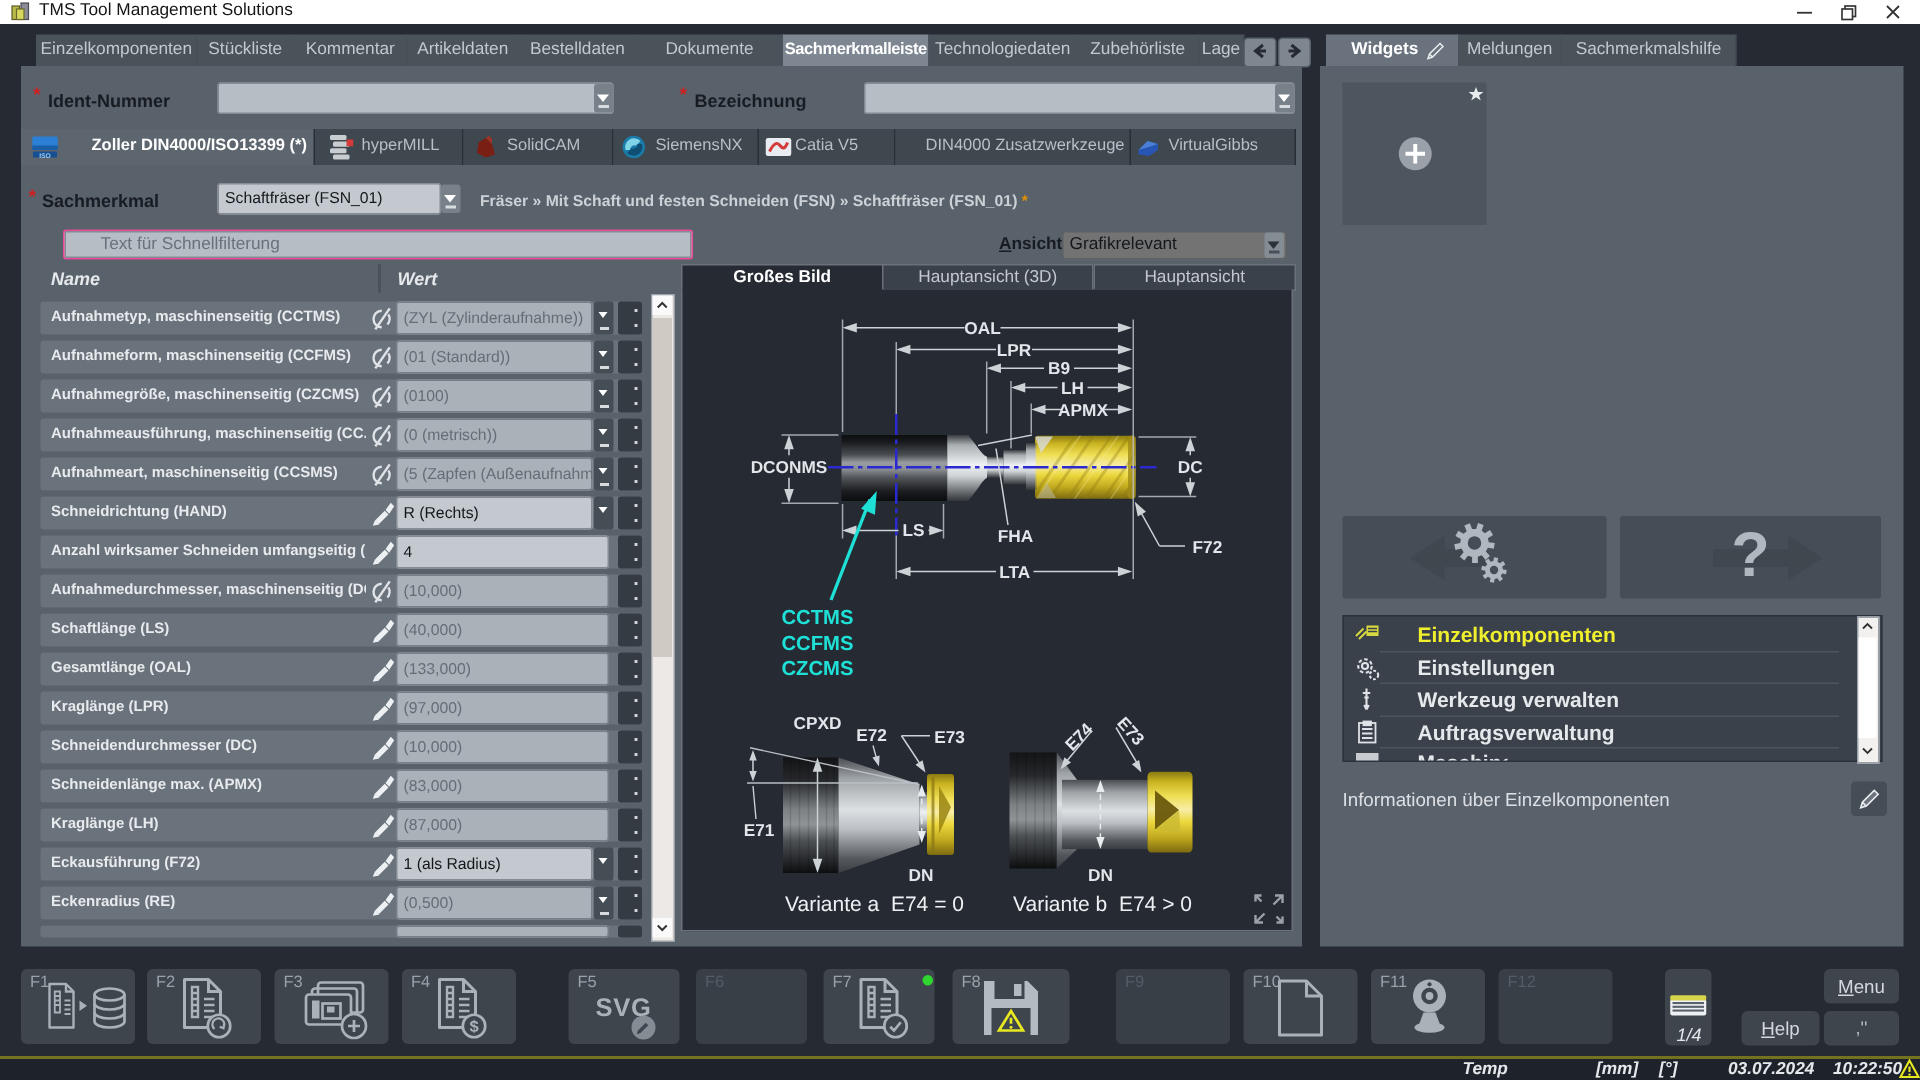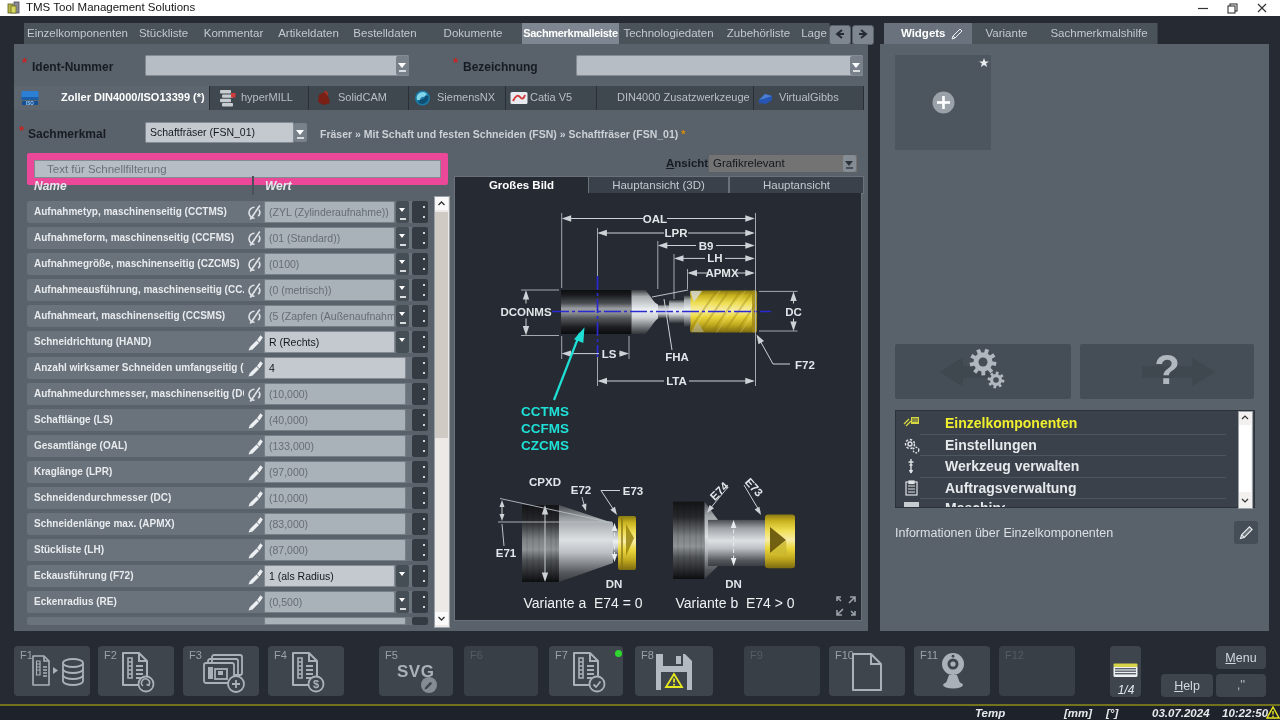--- a/index.html
+++ b/index.html
@@ -81,21 +81,21 @@
   <div class="abs" style="left:852px;top:25px;width:20px;height:18px;background:#7e868f;border-radius:3px;border:1px solid #59616a"></div>
   <svg class="abs" style="left:829px;top:25px" width="45" height="18" viewBox="0 0 45 18">
     <path d="M13 5 L8 9 L13 13 M8 9 L15 9" stroke="#262b33" stroke-width="2" fill="none"></path>
     <path d="M32 5 L37 9 L32 13 M30 9 L37 9" stroke="#262b33" stroke-width="2" fill="none"></path>
   </svg>
 
   <div class="rtab act" style="left:884px;width:88px">Widgets&nbsp;&nbsp;&nbsp;</div>
   <svg class="abs" style="left:950px;top:27px" width="14" height="14" viewBox="0 0 14 14">
     <path d="M2 12 L3 9 L10 2 L12 4 L5 11 Z M3 9 L5 11" stroke="#e8ecef" stroke-width="1" fill="none"></path>
   </svg>
-  <div class="rtab" style="left:972px;width:69px">Variante</div>
+  <div class="rtab" style="left:972px;width:69px">Meldungen</div>
   <div class="rtab" style="left:1041px;width:116px">Sachmerkmalshilfe</div>
 
   <div id="lpanel"></div>
 
   <div class="ast" style="left:22px;top:55px">*</div>
   <div class="lbl" style="left:32px;top:60px">Ident-Nummer</div>
   <div class="field" style="left:145px;top:55px;width:264px;height:21px"></div>
   <div class="combtn" style="left:396px;top:56px;height:19px"></div>
   <div class="arr" style="left:398px;top:63px"></div>
   <div class="ast" style="left:453px;top:55px">*</div>
@@ -159,21 +159,21 @@
     <path d="M8 4 L15 6 L9 8 L2 10 Z" fill="#4a7fd4"></path>
   </svg>
 
   <div class="ast" style="left:19px;top:123px">*</div>
   <div class="lbl" style="left:28px;top:127px">Sachmerkmal</div>
   <div class="rfield dark" style="left:145px;top:122px;width:144px;height:21px;line-height:21px">Schaftfräser (FSN_01)</div>
   <div class="combtn" style="left:294px;top:123px;height:19px"></div>
   <div class="arr" style="left:296px;top:130px"></div>
   <div class="abs" style="left:320px;top:128px;color:#ccd1d6;font-weight:bold;font-size:10.5px">Fräser » Mit Schaft und festen Schneiden (FSN) » Schaftfräser (FSN_01) <span style="color:#e09000">*</span></div>
 
-  <div class="field" style="left:27px;top:153px;height:18px;border:7px solid #ec4899;color:#6a717a;line-height:18px;padding-left:13px;width:394px;font-size:11.5px">Text für Schnellfilterung</div>
+  <div class="field" style="left:42px;top:153px;height:18px;border:1px solid #ec4899;color:#6a717a;line-height:18px;padding-left:24px;width:394px;font-size:11.5px">Text für Schnellfilterung</div>
   <div class="lbl" style="left:666px;top:157px;font-size:11.5px"><u>A</u>nsicht</div>
   <div class="rfield dark" style="left:708px;top:154px;width:145px;height:19px;line-height:19px;background:#737373;font-size:11.5px">Grafikrelevant</div>
   <div class="combtn" style="left:843px;top:155px;height:17px;background:#848c94"></div>
   <div class="arr arrd" style="left:845px;top:161px"></div>
 
   <div class="abs" style="left:399px;top:70px;width:7px;height:2px;background:#e8ecef;opacity:0.85"></div>
   <div class="abs" style="left:853px;top:70px;width:7px;height:2px;background:#e8ecef;opacity:0.85"></div>
   <div class="abs" style="left:297px;top:137px;width:7px;height:2px;background:#e8ecef;opacity:0.85"></div>
   <div class="abs" style="left:846px;top:167px;width:7px;height:2px;background:#3a4048;opacity:0.8"></div>
 
@@ -355,21 +355,21 @@
 <polygon points="4,14 10.5,7.5 13,10 6.5,16.5" fill="#eef1f4"></polygon>
 <polygon points="11,7 14.5,2.2 16.8,4.5 13.5,9.5" fill="#eef1f4"></polygon>
 </svg>
       <div class="rfield gray" style="left:237px;width:137px">(83,000)</div>
       <div class="grip">
         <i style="top:4.5px"></i>
         <i style="top:14.5px"></i>
       </div>
     </div>
   <div class="trow" style="top:539px">
-      <div class="rname">Stückliste (LH)</div>
+      <div class="rname">Kraglänge (LH)</div>
       <svg style="position:absolute;left:219px;top:2px" width="18" height="18" viewBox="0 0 18 18">
 <polygon points="2.5,17.5 4,13.8 6.8,16.6" fill="#eef1f4"></polygon>
 <polygon points="4,14 10.5,7.5 13,10 6.5,16.5" fill="#eef1f4"></polygon>
 <polygon points="11,7 14.5,2.2 16.8,4.5 13.5,9.5" fill="#eef1f4"></polygon>
 </svg>
       <div class="rfield gray" style="left:237px;width:137px">(87,000)</div>
       <div class="grip">
         <i style="top:4.5px"></i>
         <i style="top:14.5px"></i>
       </div>

